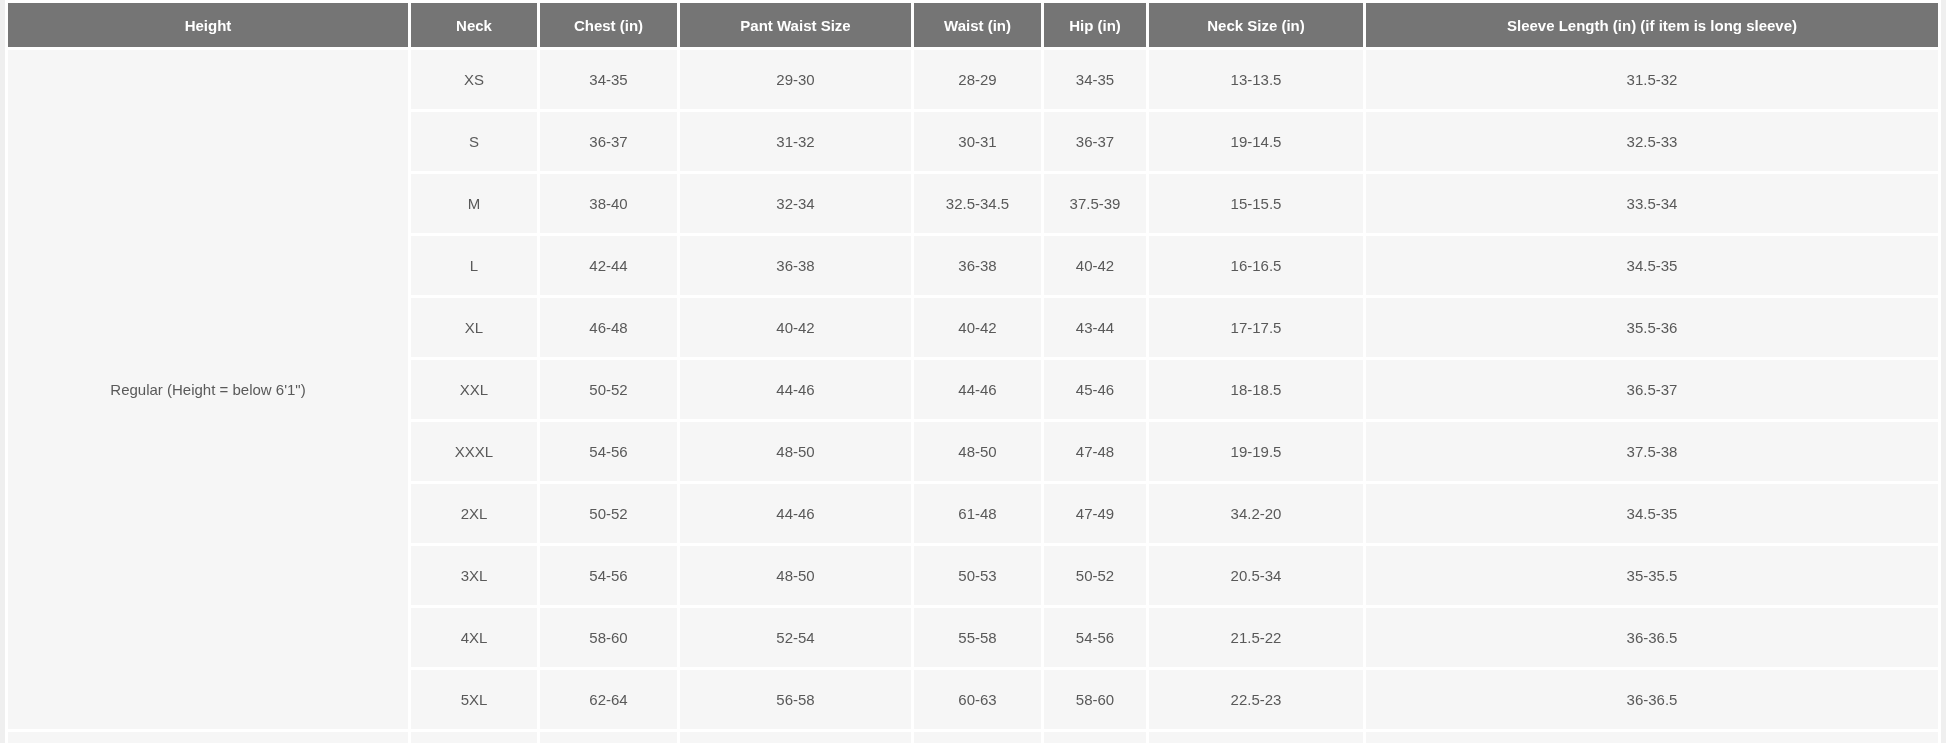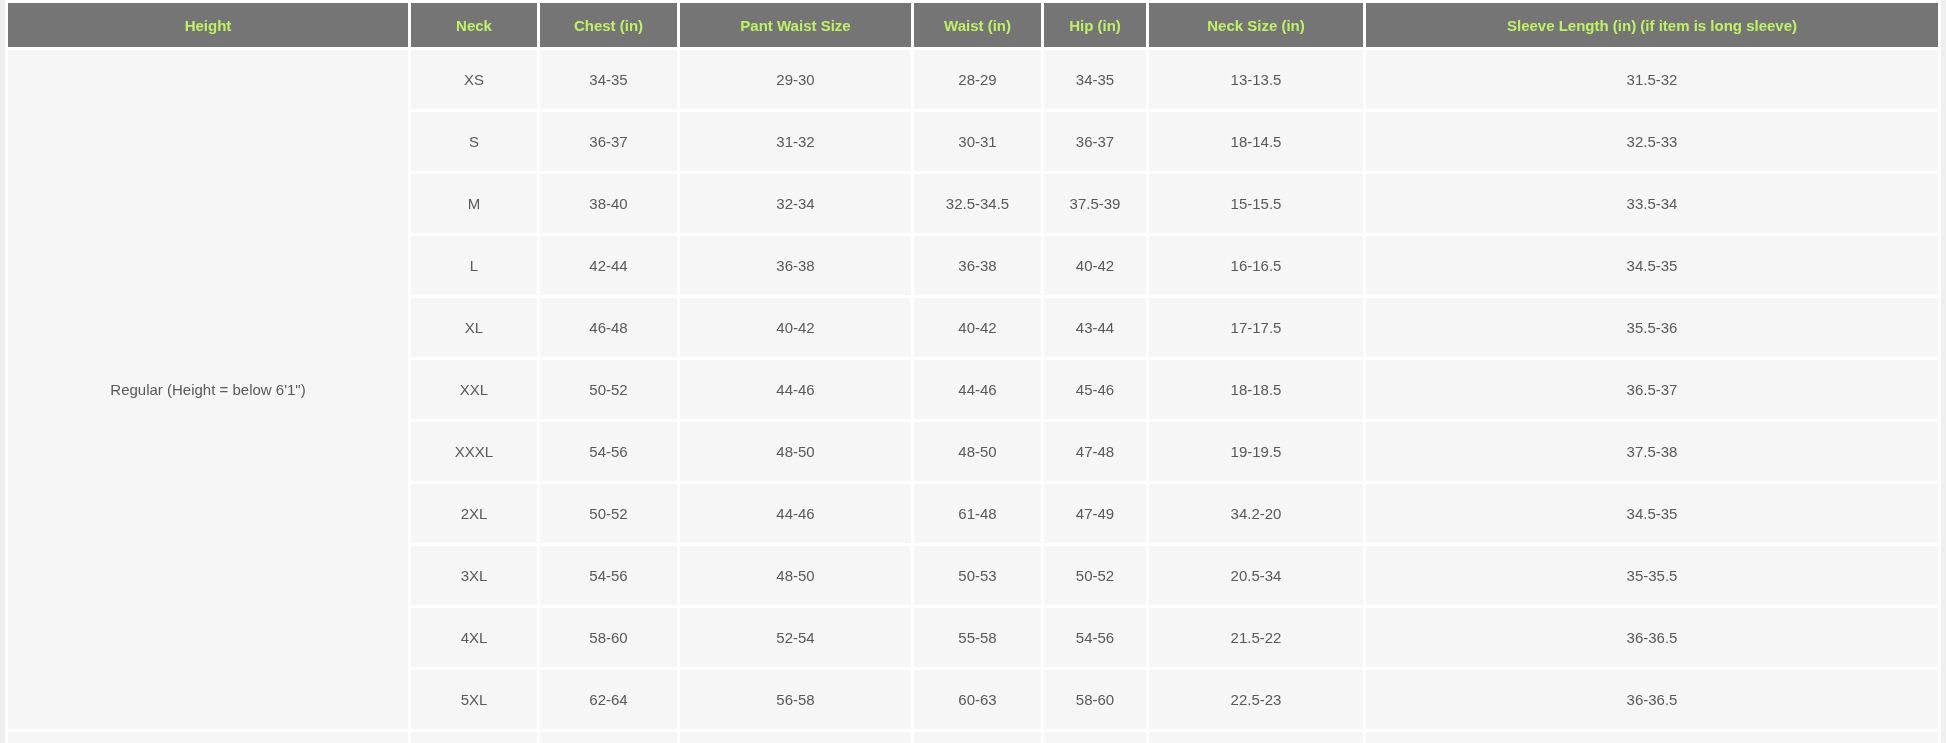--- a/index.html
+++ b/index.html
@@ -21,21 +21,21 @@
     border-collapse: separate;
     border-spacing: 3px;
     table-layout: fixed;
     width: 1936px;
     margin-left: 5px;
     margin-top: 0;
     background: #ffffff; 
   }
   table.size-chart th {
     background: #757575;
-    color: #bef264;
+    color: #ffffff;
     font-size: 15px;
     font-weight: bold;
     text-align: center;
     vertical-align: middle;
     height: 44px;
     padding: 0 6px;
     overflow: hidden;
     white-space: nowrap;
     margin-top: 6px;
   }
@@ -93,21 +93,21 @@
           <td>34-35</td>
           <td>13-13.5</td>
           <td>31.5-32</td>
         </tr>
         <tr>
           <td>S</td>
           <td>36-37</td>
           <td>31-32</td>
           <td>30-31</td>
           <td>36-37</td>
-          <td>18-14.5</td>
+          <td>19-14.5</td>
           <td>32.5-33</td>
         </tr>
         <tr>
           <td>M</td>
           <td>38-40</td>
           <td>32-34</td>
           <td>32.5-34.5</td>
           <td>37.5-39</td>
           <td>15-15.5</td>
           <td>33.5-34</td>

